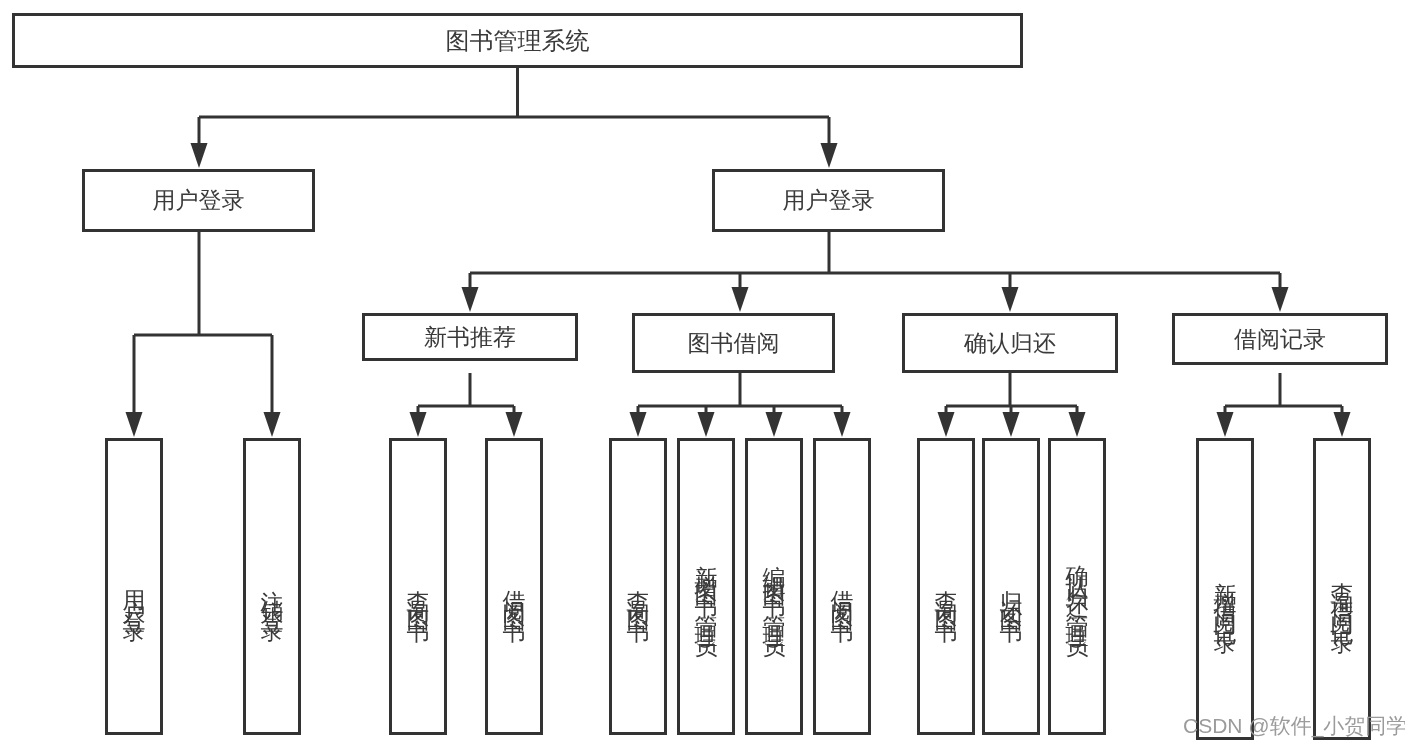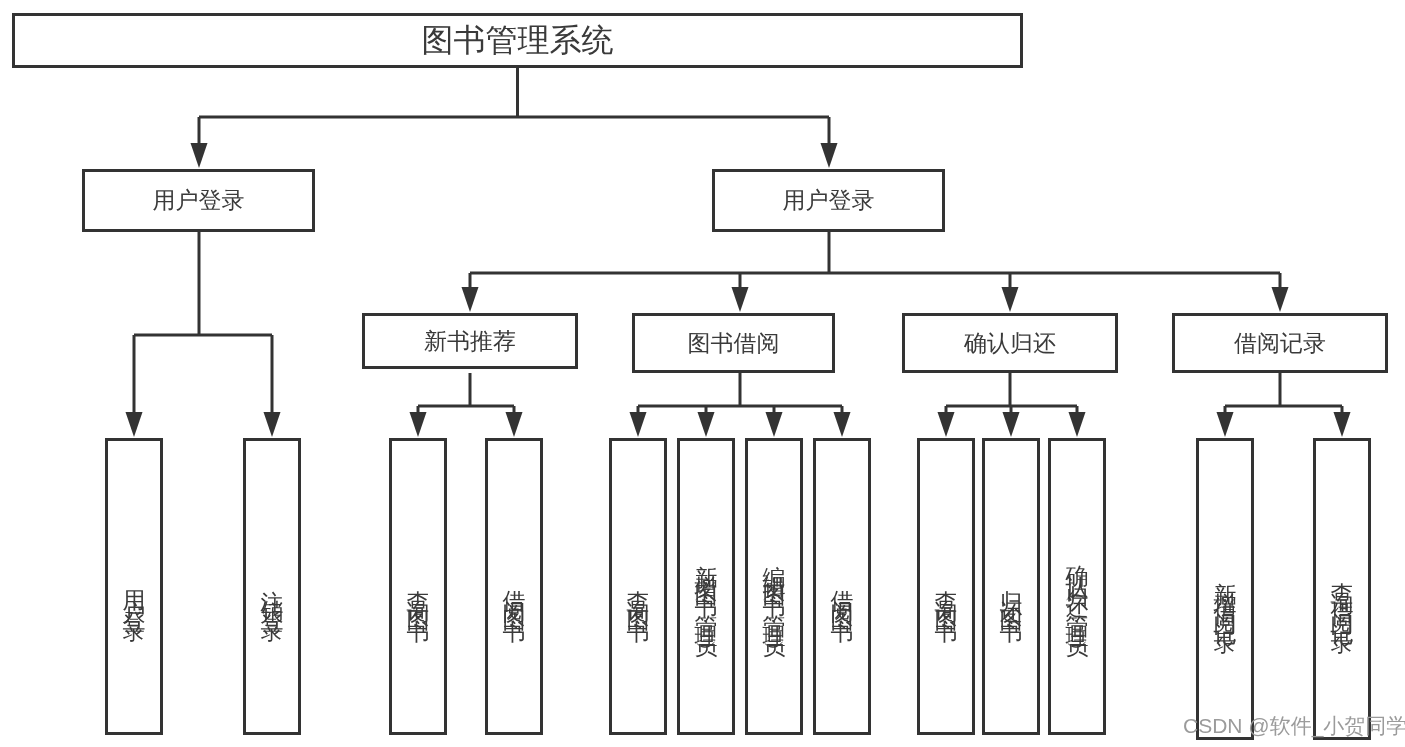--- a/index.html
+++ b/index.html
@@ -7,21 +7,21 @@
     position:relative;width:1405px;height:747px;background:#ffffff;overflow:hidden;
     font-family:"Liberation Sans","DejaVu Sans",sans-serif;
   }
   #wires{position:absolute;left:0;top:0;z-index:0;}
   .box{
     position:absolute;box-sizing:border-box;border:3px solid #333333;background:#ffffff;
     display:flex;align-items:center;justify-content:center;z-index:1;
   }
   .box span{color:#3a3a3a;white-space:nowrap;}
   .hlabel{font-size:23px;}
-  .root .hlabel{font-size:32px;font-family:Liberation Serif, serif;}
+  .root .hlabel{font-size:24px;font-family:Liberation Serif, serif;}
   .vtext{
     writing-mode:vertical-rl;text-orientation:mixed;
     font-size:23px;line-height:1;letter-spacing:10px;
   }
   .leaf .vtext{margin-top:10px;} 
   #watermark{
     position:absolute;left:1183px;top:712px;z-index:2;
     font-size:21px;color:#9b9b9b;white-space:nowrap;
   }
 </style>
@@ -107,30 +107,30 @@
     <span class="hlabel">图书管理系统</span>
   </div>
 
   <div class="box" style="left:82px;top:169px;width:233px;height:63px">
     <span class="hlabel">用户登录</span>
   </div>
   <div class="box" style="left:712px;top:169px;width:233px;height:63px">
     <span class="hlabel">用户登录</span>
   </div>
 
-  <div class="box" style="left:362px;top:313px;width:216px;height:56px">
+  <div class="box" style="left:362px;top:313px;width:216px;height:48px">
     <span class="hlabel">新书推荐</span>
   </div>
   <div class="box" style="left:632px;top:313px;width:203px;height:60px">
     <span class="hlabel">图书借阅</span>
   </div>
   <div class="box" style="left:902px;top:313px;width:216px;height:60px">
     <span class="hlabel">确认归还</span>
   </div>
-  <div class="box" style="left:1172px;top:313px;width:216px;height:60px">
+  <div class="box" style="left:1172px;top:313px;width:216px;height:52px">
     <span class="hlabel">借阅记录</span>
   </div>
 
   <div class="box leaf" style="left:105px;top:438px;width:58px;height:297px">
     <span class="vtext">用户登录</span>
   </div>
   <div class="box leaf" style="left:243px;top:438px;width:58px;height:297px">
     <span class="vtext">注销登录</span>
   </div>
 

